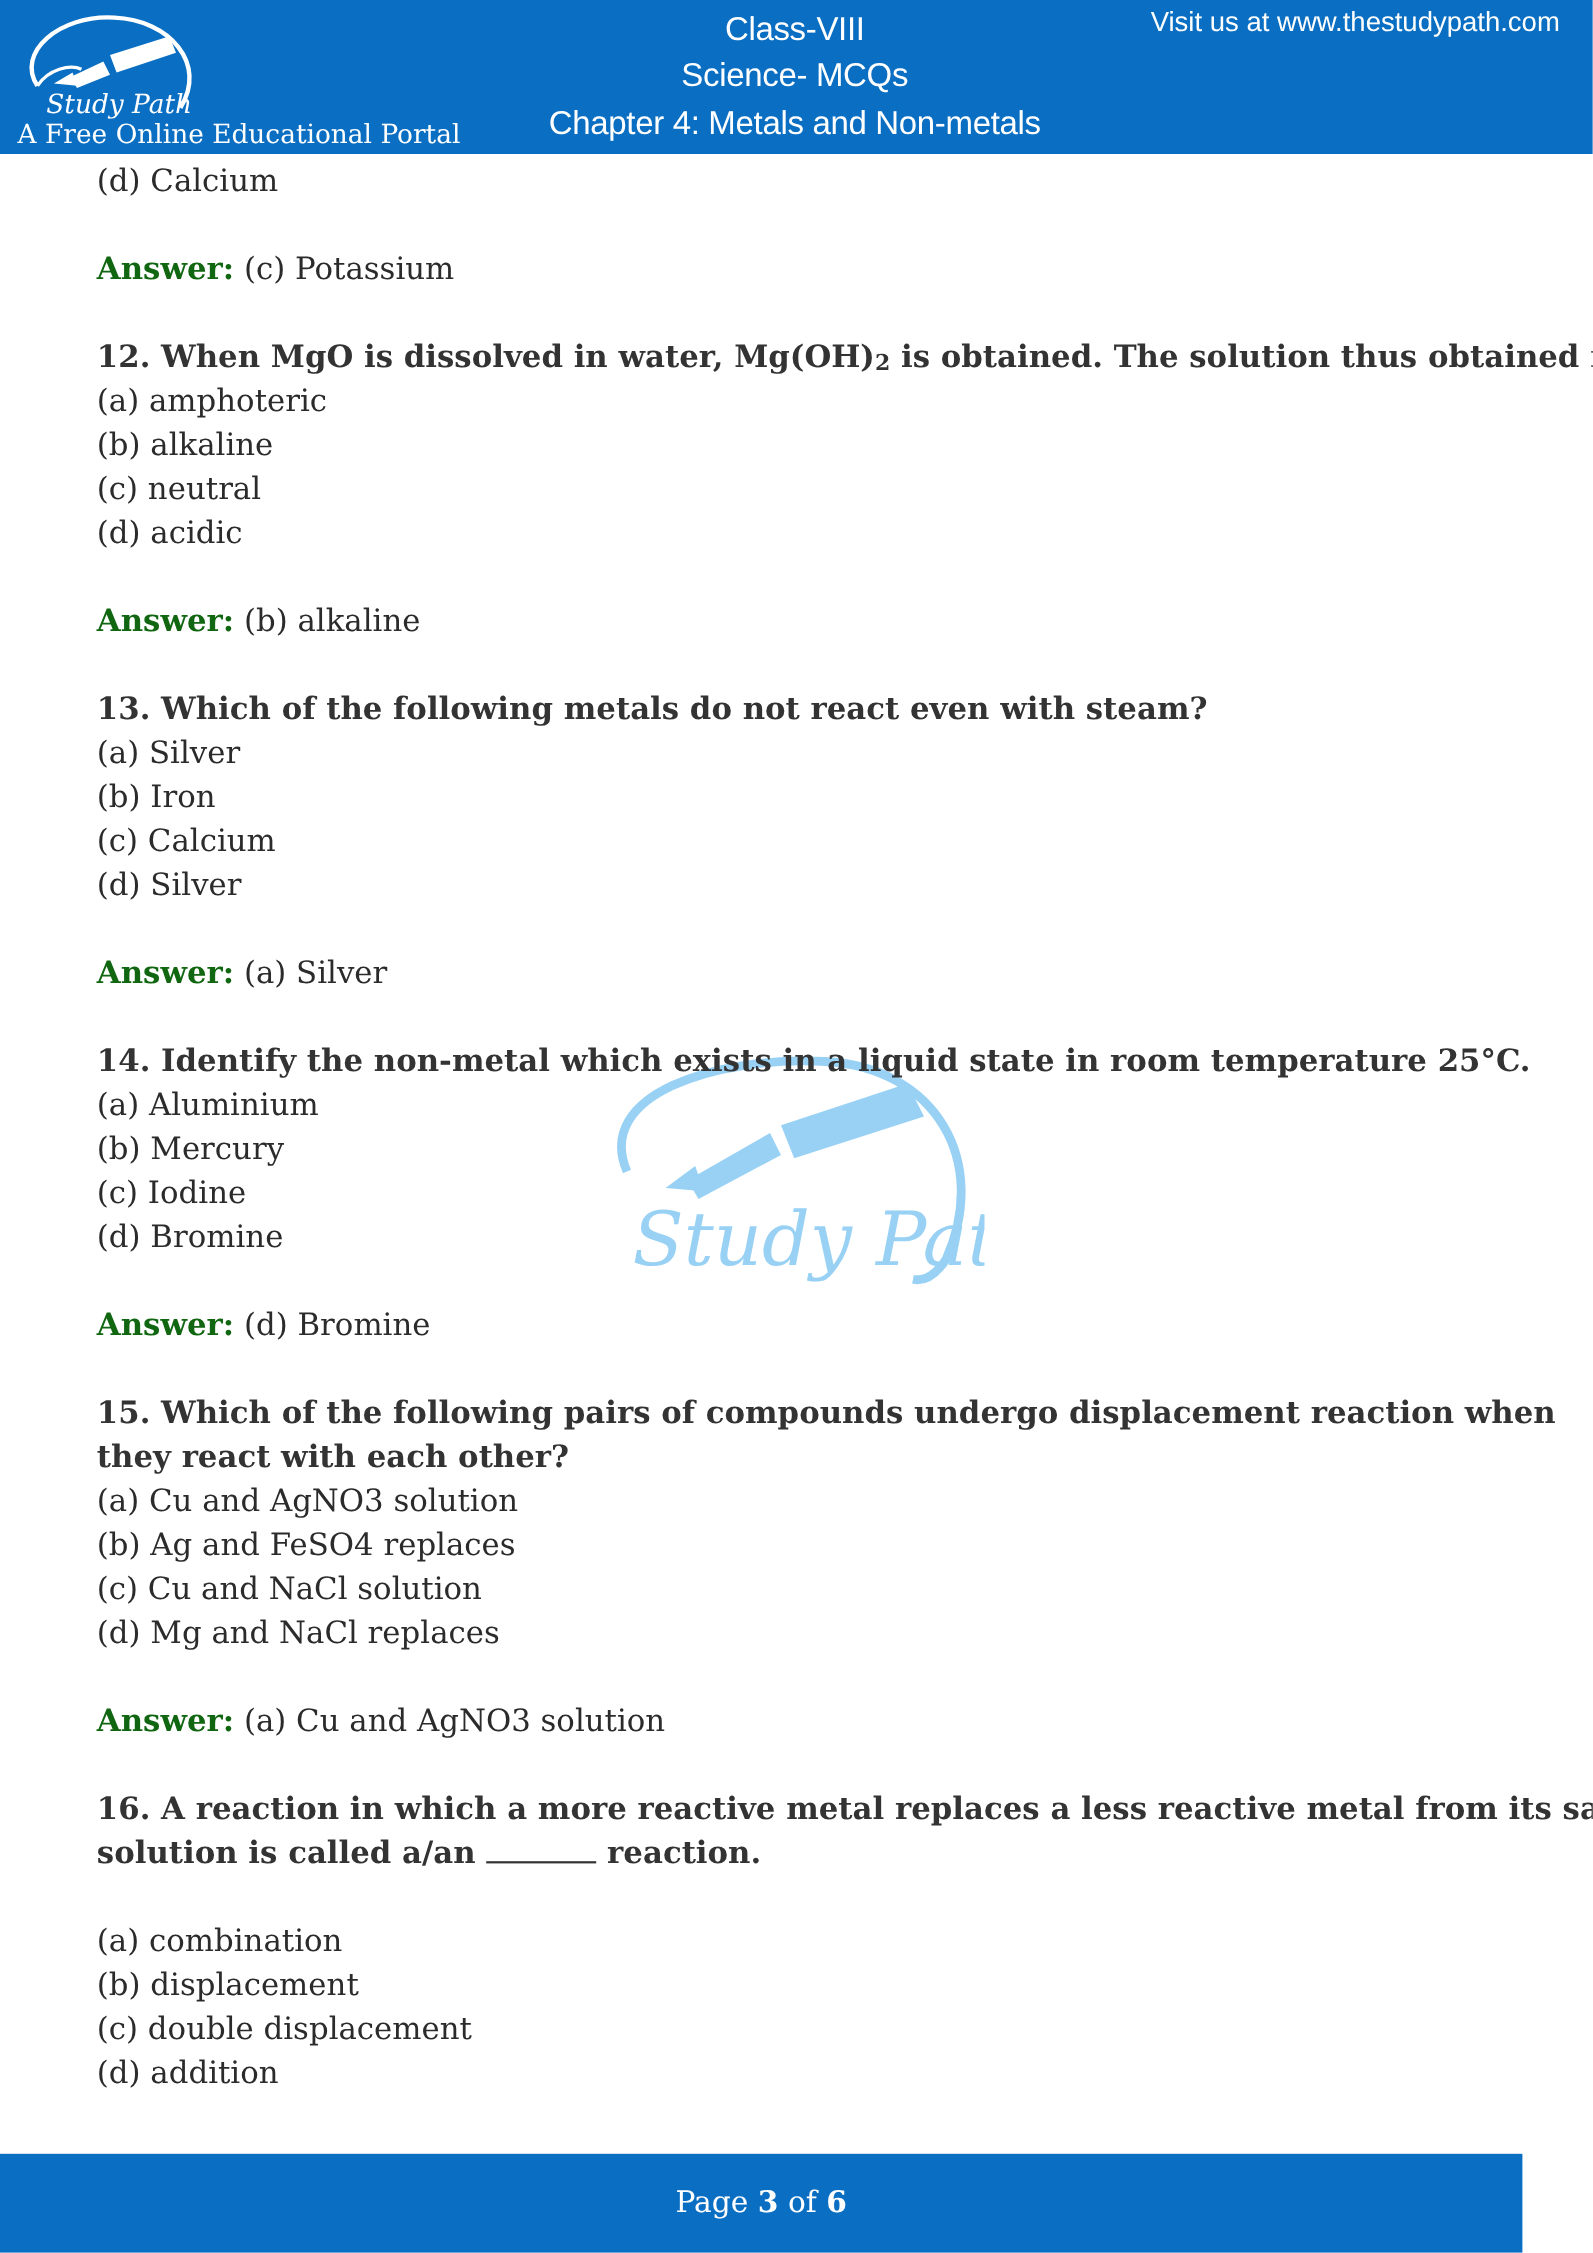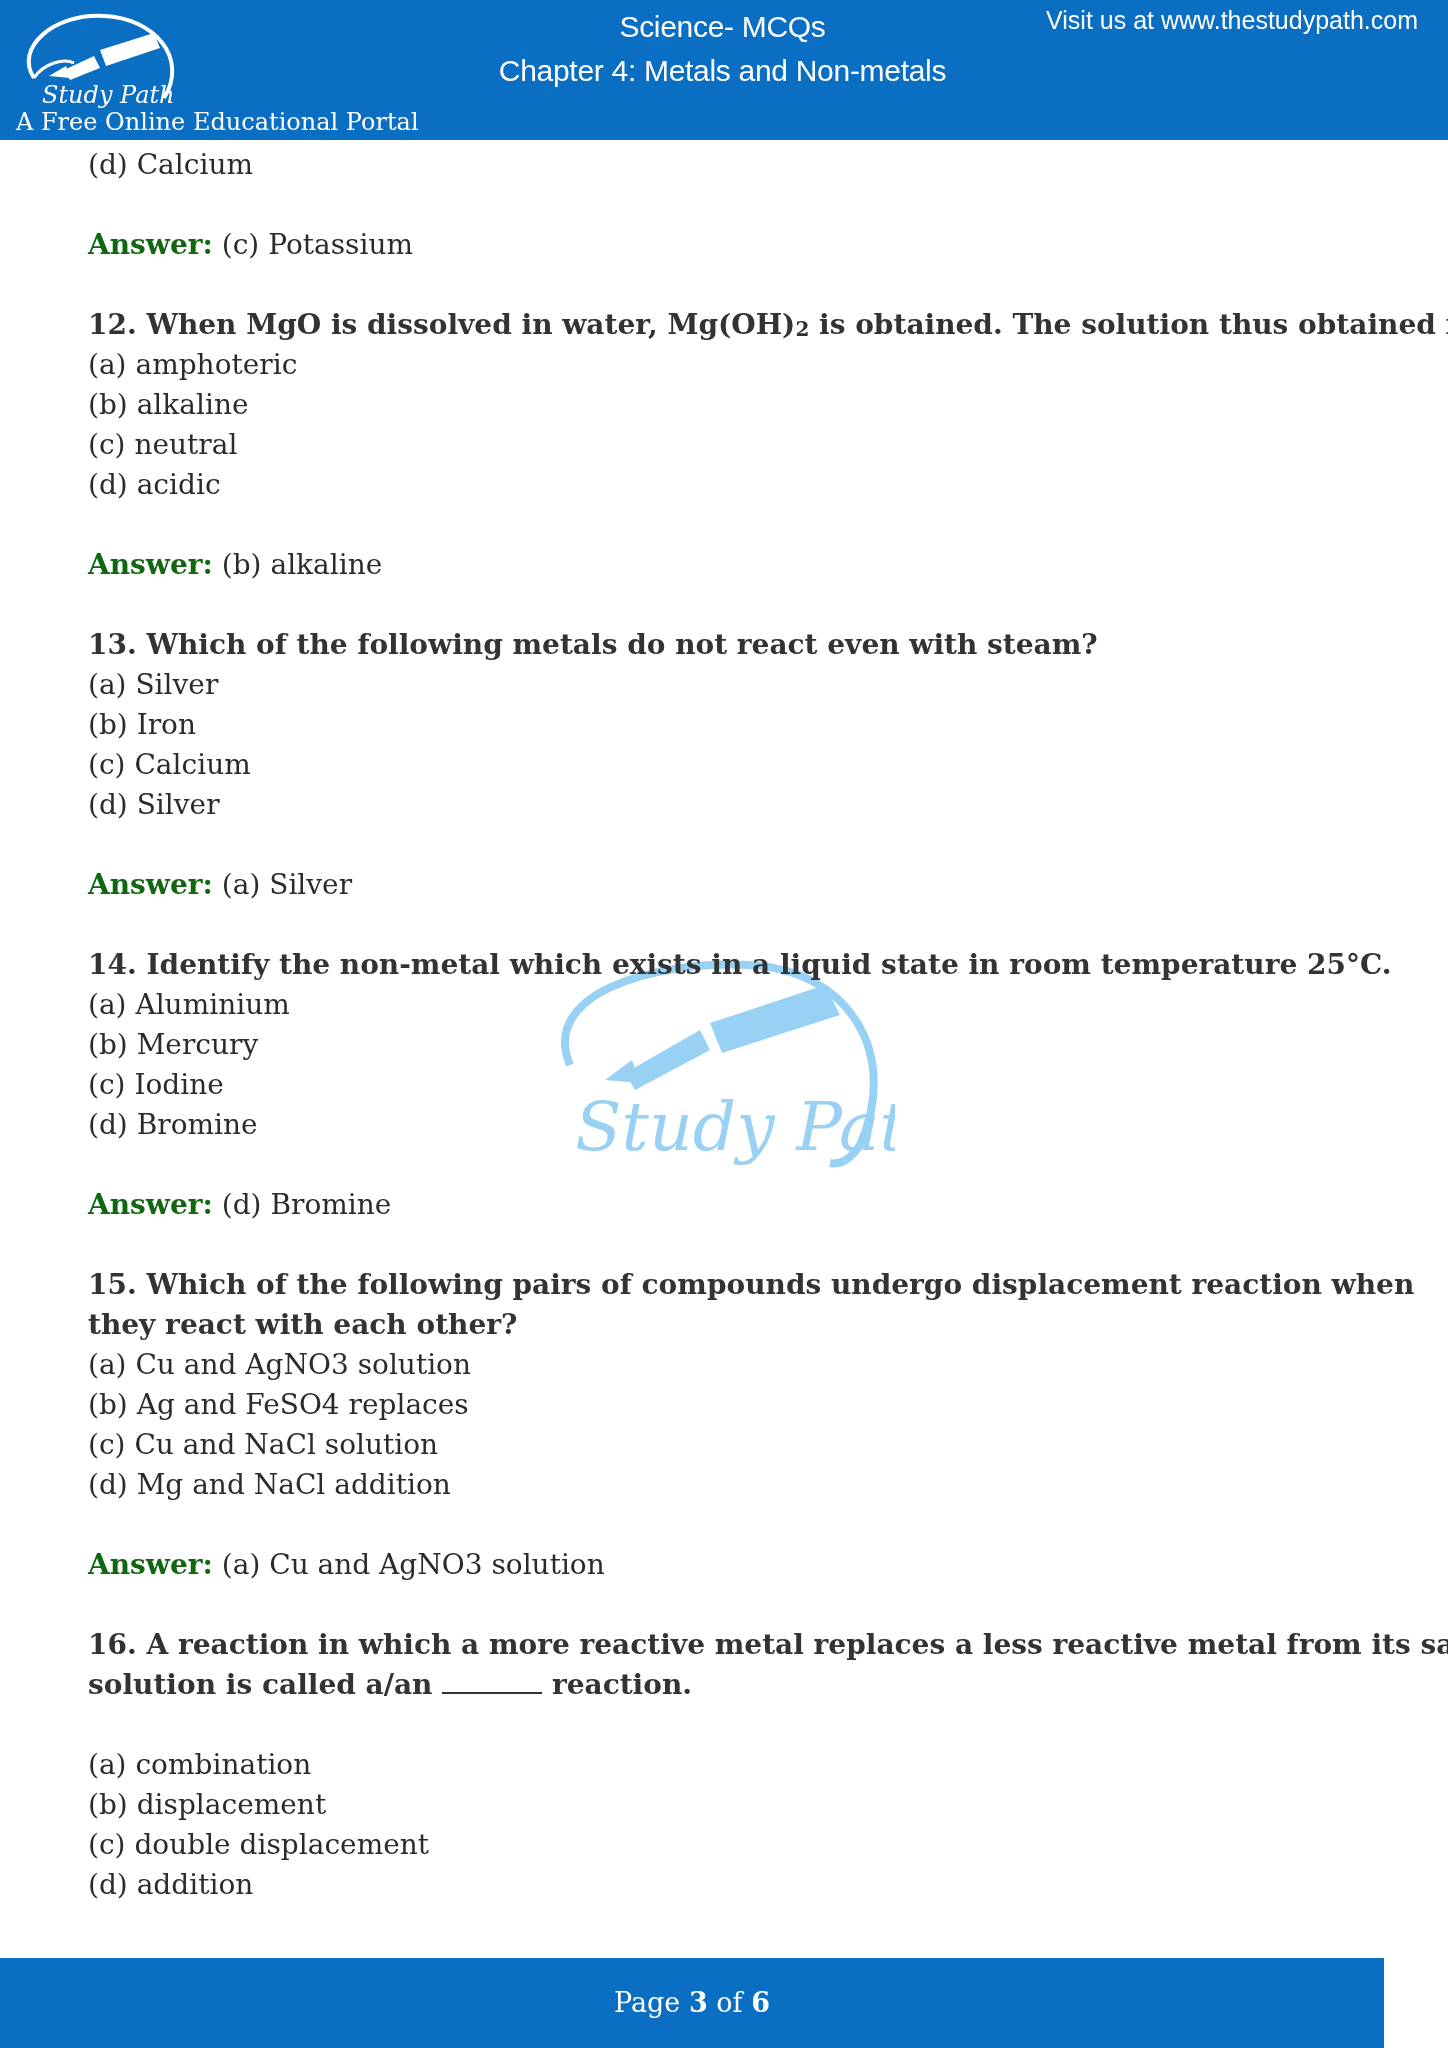--- a/index.html
+++ b/index.html
@@ -61,20 +61,21 @@
   <svg class="logo" viewBox="0 0 170 100">
     <path d="M20 70 C 0 40, 40 5, 90 8 C 140 10, 175 50, 150 90" fill="none" stroke="#fff" stroke-width="4"></path>
     <path d="M20 70 C 30 55, 50 50, 60 55" fill="none" stroke="#fff" stroke-width="3"></path>
     <polygon points="50,62 80,48 86,60 56,72" fill="#fff"></polygon>
     <polygon points="86,42 140,25 146,40 92,58" fill="#fff"></polygon>
     <path d="M35 68 L 52 58 L 56 70 Z" fill="#fff"></path>
     <text x="28" y="95" fill="#fff" font-family="DejaVu Serif, serif" font-style="italic" font-size="24">Study Path</text>
   </svg>
   <div class="tagline">A Free Online Educational Portal</div>
   <div class="titles">
+    <div>Class-VIII</div>
     <div>Science- MCQs</div>
     <div class="chapter">Chapter 4: Metals and Non-metals</div>
   </div>
   <div class="visit">Visit us at www.thestudypath.com</div>
 </div>
 
 <svg class="watermark" viewBox="0 0 345 225">
   <path d="M20 110 C -10 40, 100 5, 200 10 C 300 15, 350 100, 310 190 C 300 205, 290 210, 280 208" fill="none" stroke="#8ecdf5" stroke-width="8"></path>
   <polygon points="75,118 150,75 160,95 85,135" fill="#8ecdf5"></polygon>
   <polygon points="160,68 275,30 290,60 172,98" fill="#8ecdf5"></polygon>
@@ -130,21 +131,21 @@
     </div>
     <div class="gap"></div>
   </div>
 
   <div>
     <div class="line q">15. Which of the following pairs of compounds undergo displacement reaction when</div>
     <div class="line q">they react with each other?</div>
     <div class="line">(a) Cu and AgNO3 solution</div>
     <div class="line">(b) Ag and FeSO4 replaces</div>
     <div class="line">(c) Cu and NaCl solution</div>
-    <div class="line">(d) Mg and NaCl addition</div>
+    <div class="line">(d) Mg and NaCl replaces</div>
     <div class="gap"></div>
     <div class="line">
       <span class="answer-label">Answer:</span><span> (a) Cu and AgNO3 solution</span>
     </div>
     <div class="gap"></div>
   </div>
 
   <div>
     <div class="line q">16. A reaction in which a more reactive metal replaces a less reactive metal from its salt</div>
     <div class="line q">

